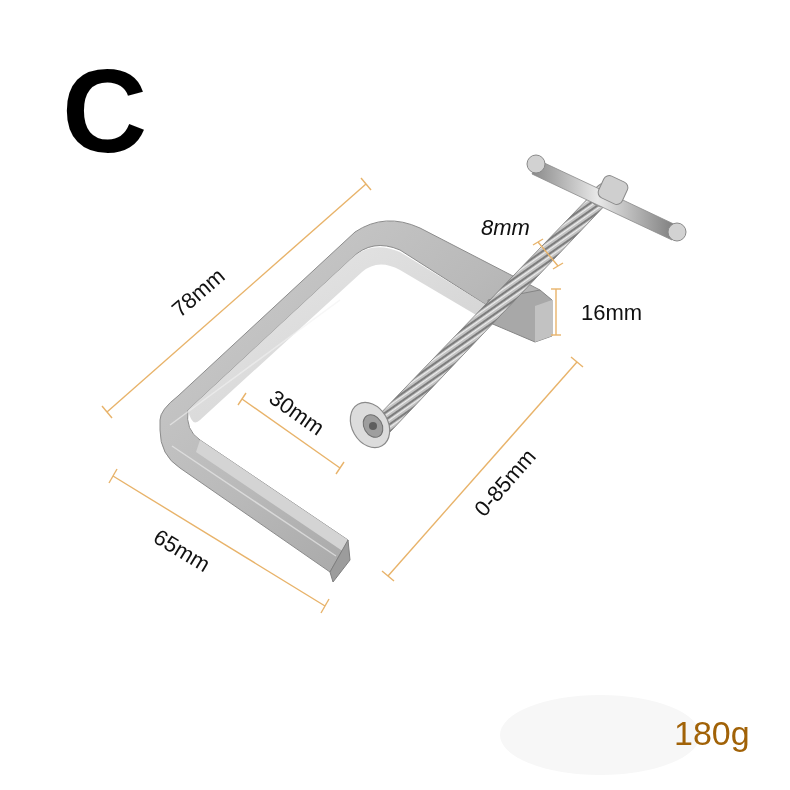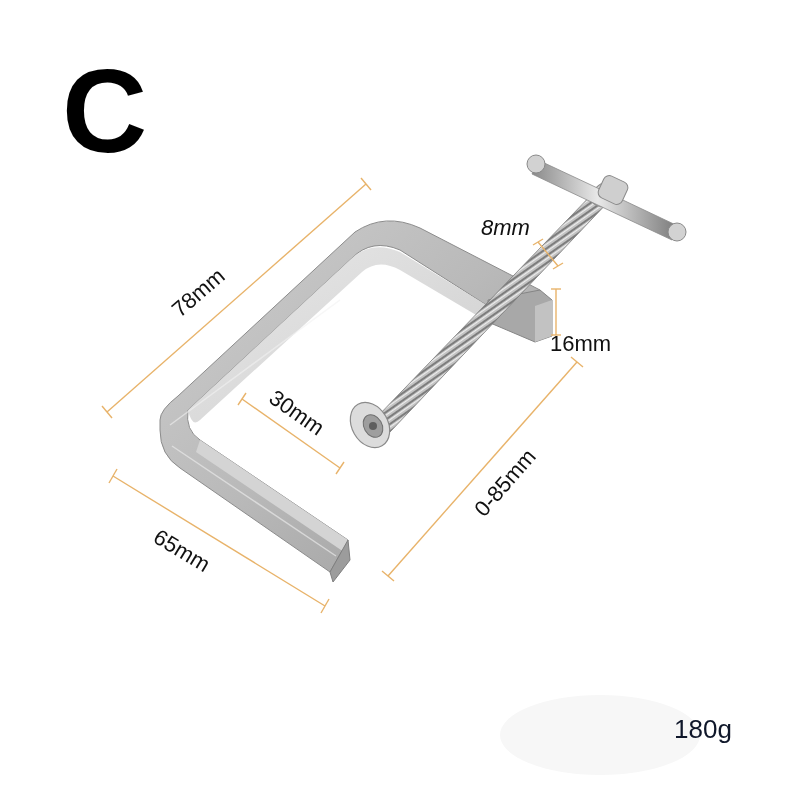--- a/index.html
+++ b/index.html
@@ -22,22 +22,22 @@
       font-size: 118px;
       font-weight: 700;
       color: #000000;
       line-height: 1;
       letter-spacing: 0;
     }
     .weight-label {
       position: absolute;
       left: 674px;
       top: 716px;
-      font-size: 26px;
-      color: #0f172a;
+      font-size: 34px;
+      color: #a16207;
       line-height: 1;
     }
     .dim-label {
       position: absolute;
       font-size: 22px;
       color: #111111;
       line-height: 1;
       white-space: nowrap;
       transform-origin: center center;
     }
@@ -183,17 +183,17 @@
   <div class="dim-label" style="left:168px; top:282px; transform: rotate(-41deg);">78mm</div>
 
   <div class="dim-label" style="left:151px; top:540px; transform: rotate(31deg);">65mm</div>
 
   <div class="dim-label" style="left:266px; top:402px; transform: rotate(35deg);">30mm</div>
 
   <div class="dim-label" style="left:465px; top:472px; transform: rotate(-49deg);">0-85mm</div>
 
   <div class="dim-label" style="left:481px; top:217px;font-style:italic;">8mm</div>
 
-  <div class="dim-label" style="left:550px; top:302px;margin-top:31px;">16mm</div>
+  <div class="dim-label" style="left:581px; top:302px;">16mm</div>
 
   <div class="weight-label">180g</div>
 
 </div>
 
 </body></html>

